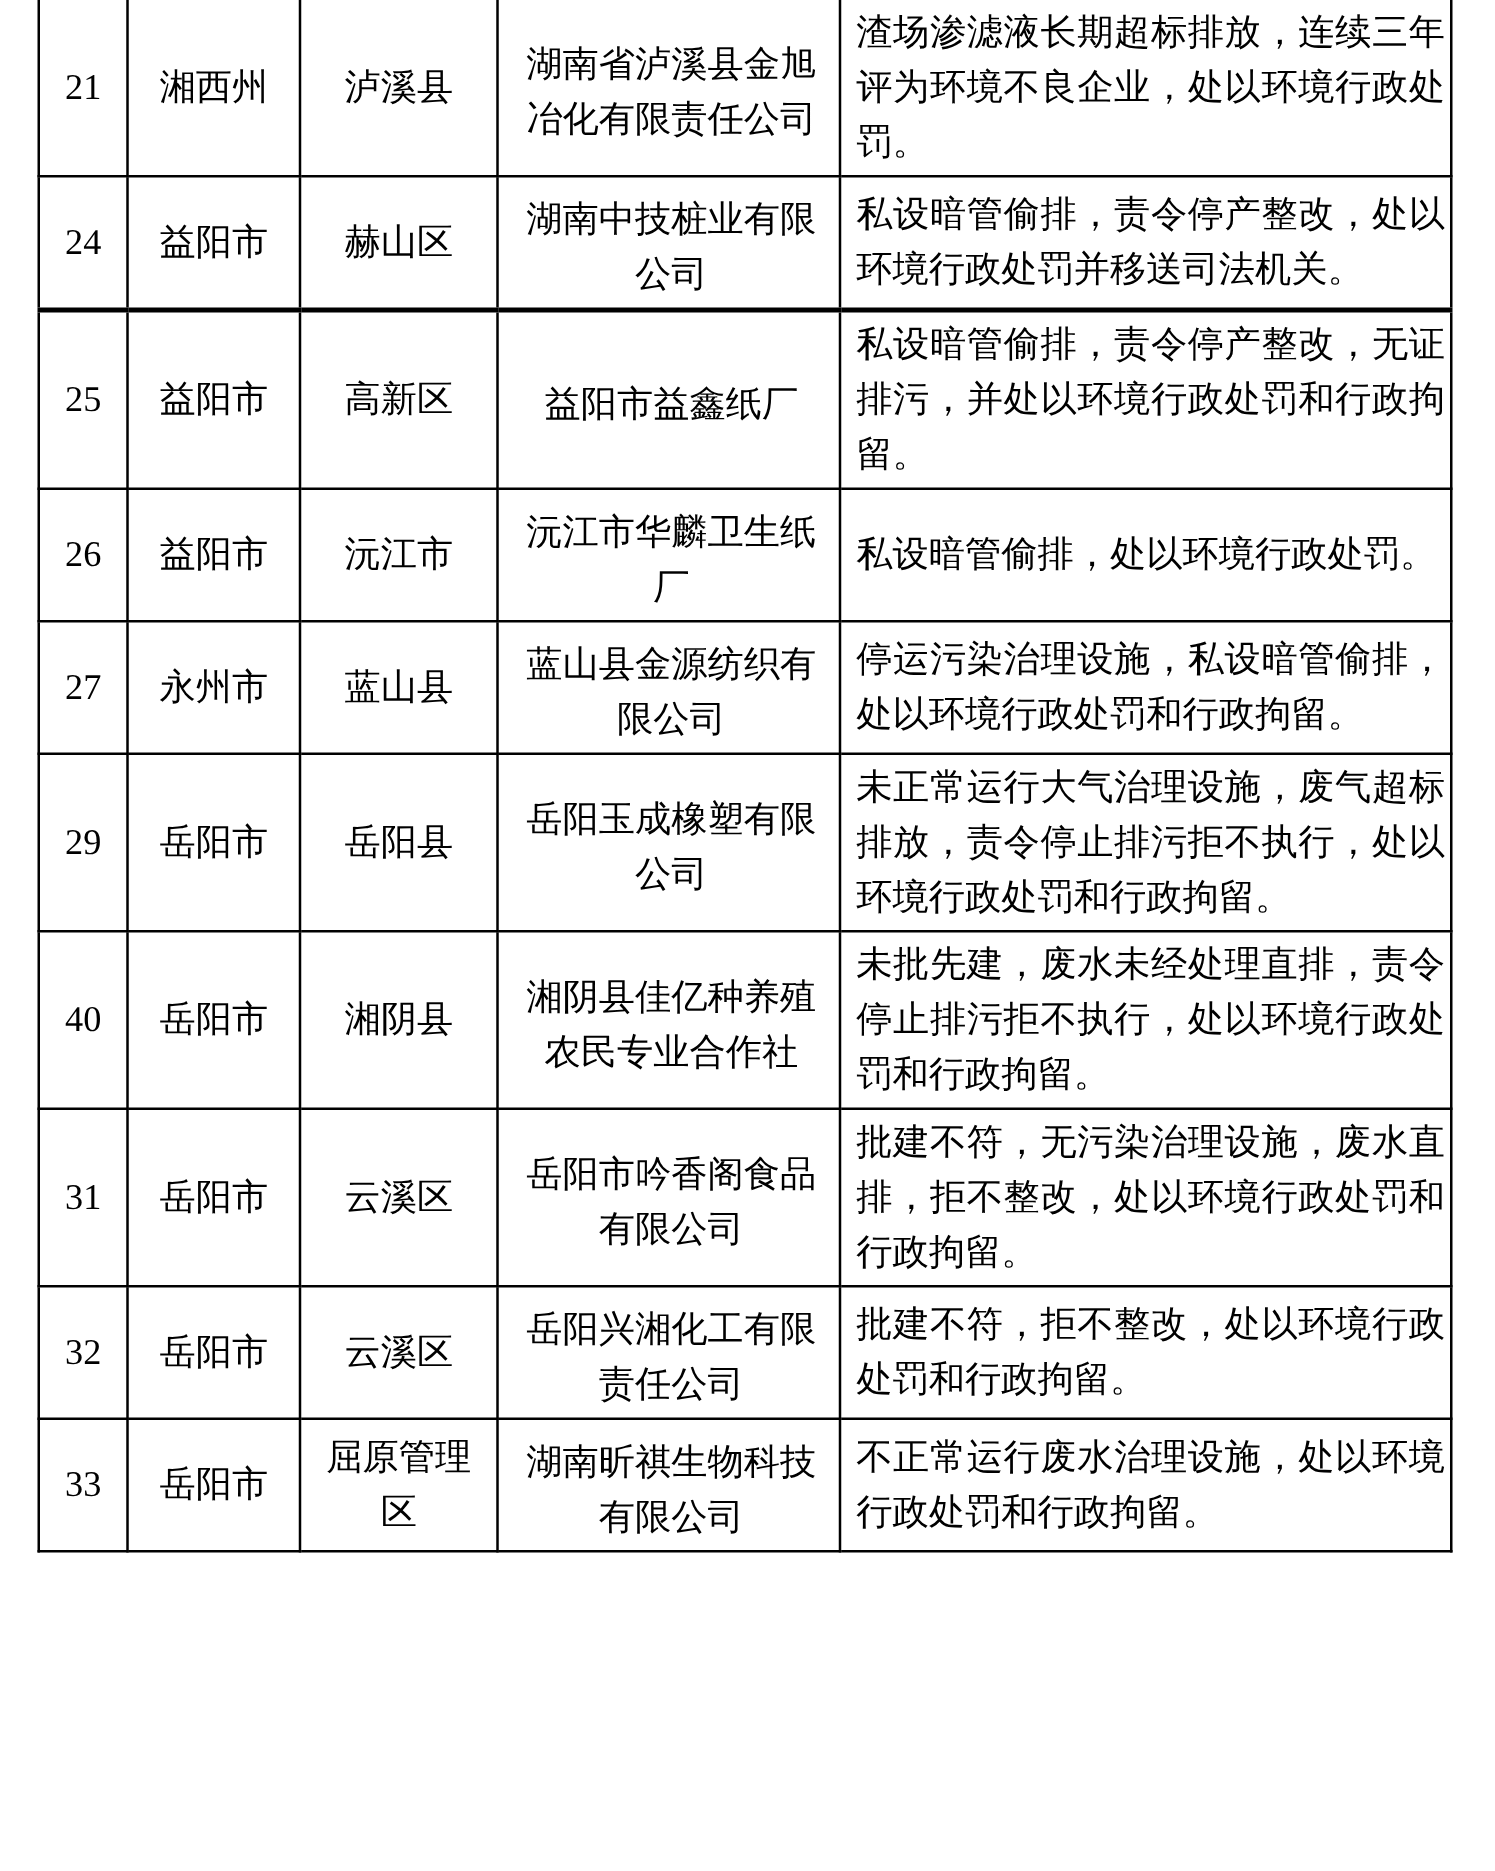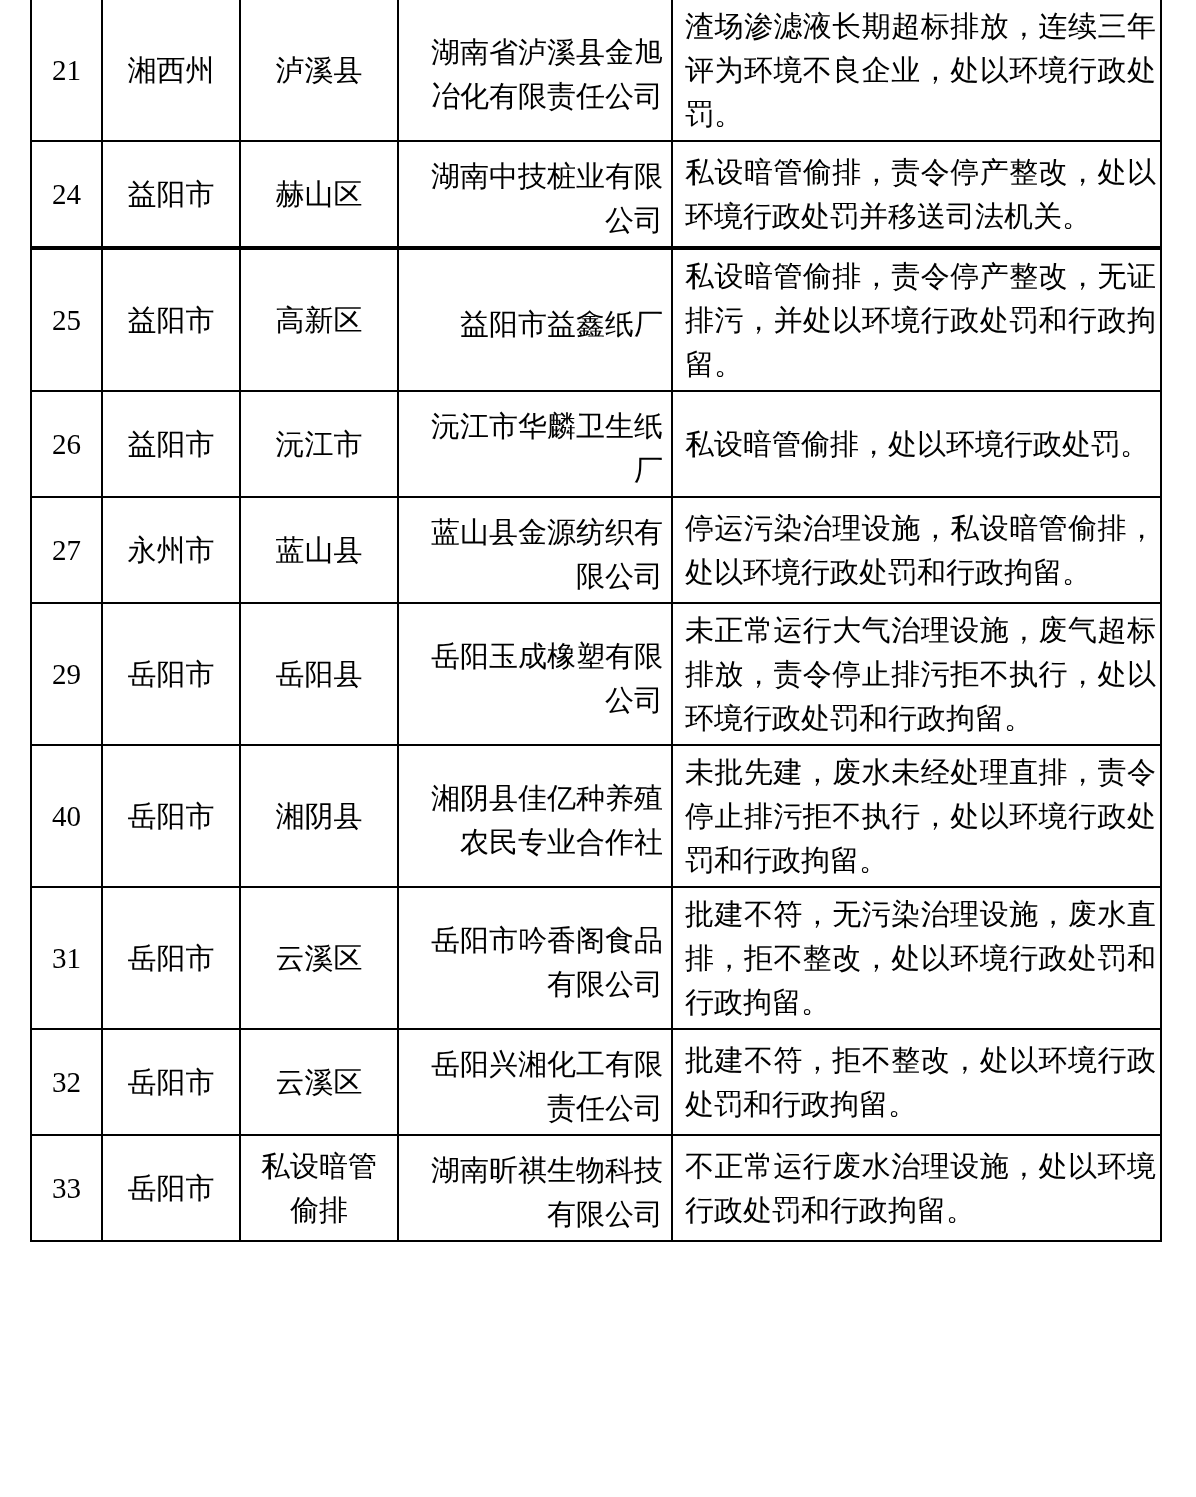--- a/index.html
+++ b/index.html
@@ -43,21 +43,21 @@
   td.c-no {
     text-align: center;
     padding: 0 4px;
   }
   td.c-city, td.c-county {
     text-align: center;
     padding: 2px 15px;
     word-break: break-all;
   }
   td.c-company {
-    text-align: right;
+    text-align: center;
     padding: 12px 8px 4px 12px;
     word-break: break-all;
   }
   td.c-violation {
     text-align: justify;
     text-align-last: left;
     padding: 4px 4px 4px 12px;
     word-break: break-all;
   }
 </style>
@@ -134,21 +134,21 @@
         <tr style="height:88px">
           <td class="c-no">32</td>
           <td class="c-city">岳阳市</td>
           <td class="c-county">云溪区</td>
           <td class="c-company">岳阳兴湘化工有限责任公司</td>
           <td class="c-violation">批建不符，拒不整改，处以环境行政处罚和行政拘留。</td>
         </tr>
         <tr style="height:90px">
           <td class="c-no">33</td>
           <td class="c-city">岳阳市</td>
-          <td class="c-county">私设暗管偷排</td>
+          <td class="c-county">屈原管理区</td>
           <td class="c-company">湖南昕祺生物科技有限公司</td>
           <td class="c-violation">不正常运行废水治理设施，处以环境行政处罚和行政拘留。</td>
         </tr>
 
       </tbody>
     </table>
   </div>
 </div>
 
 </body></html>

